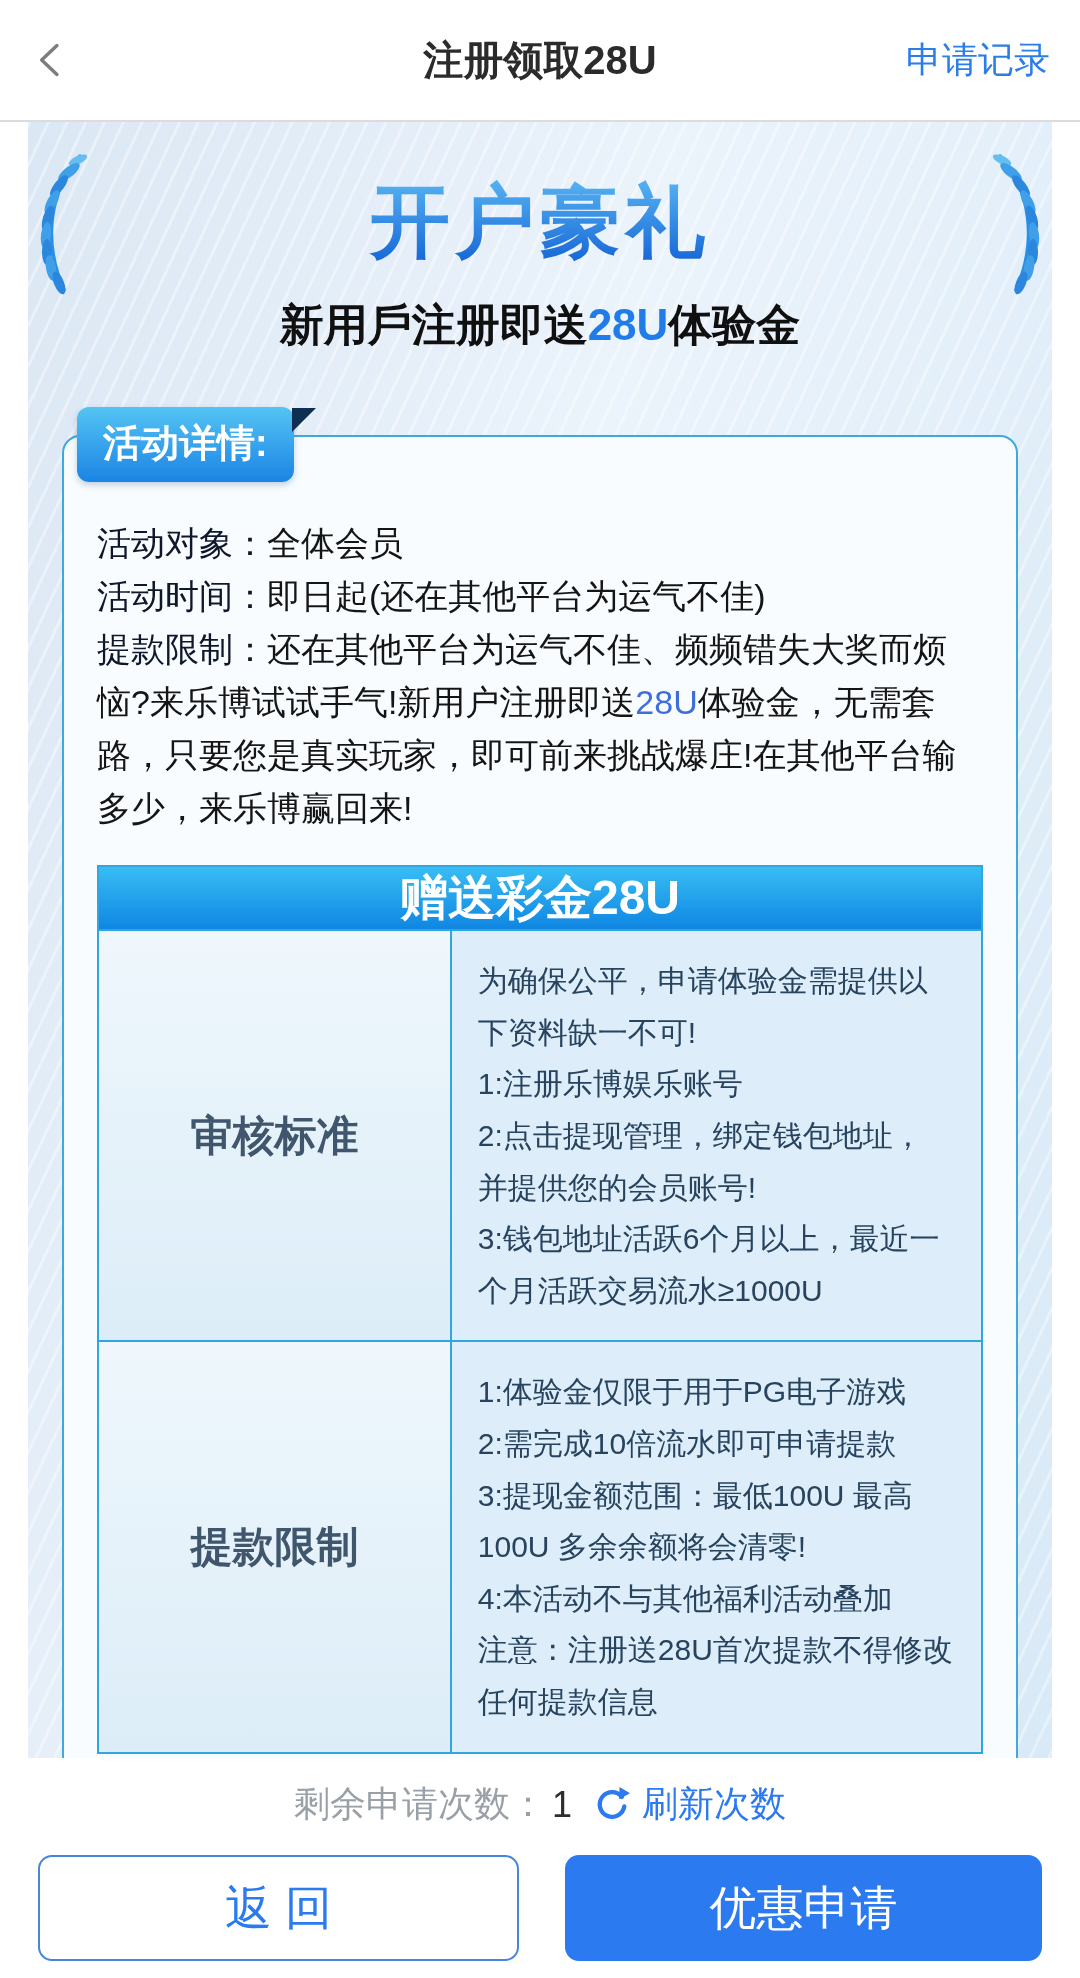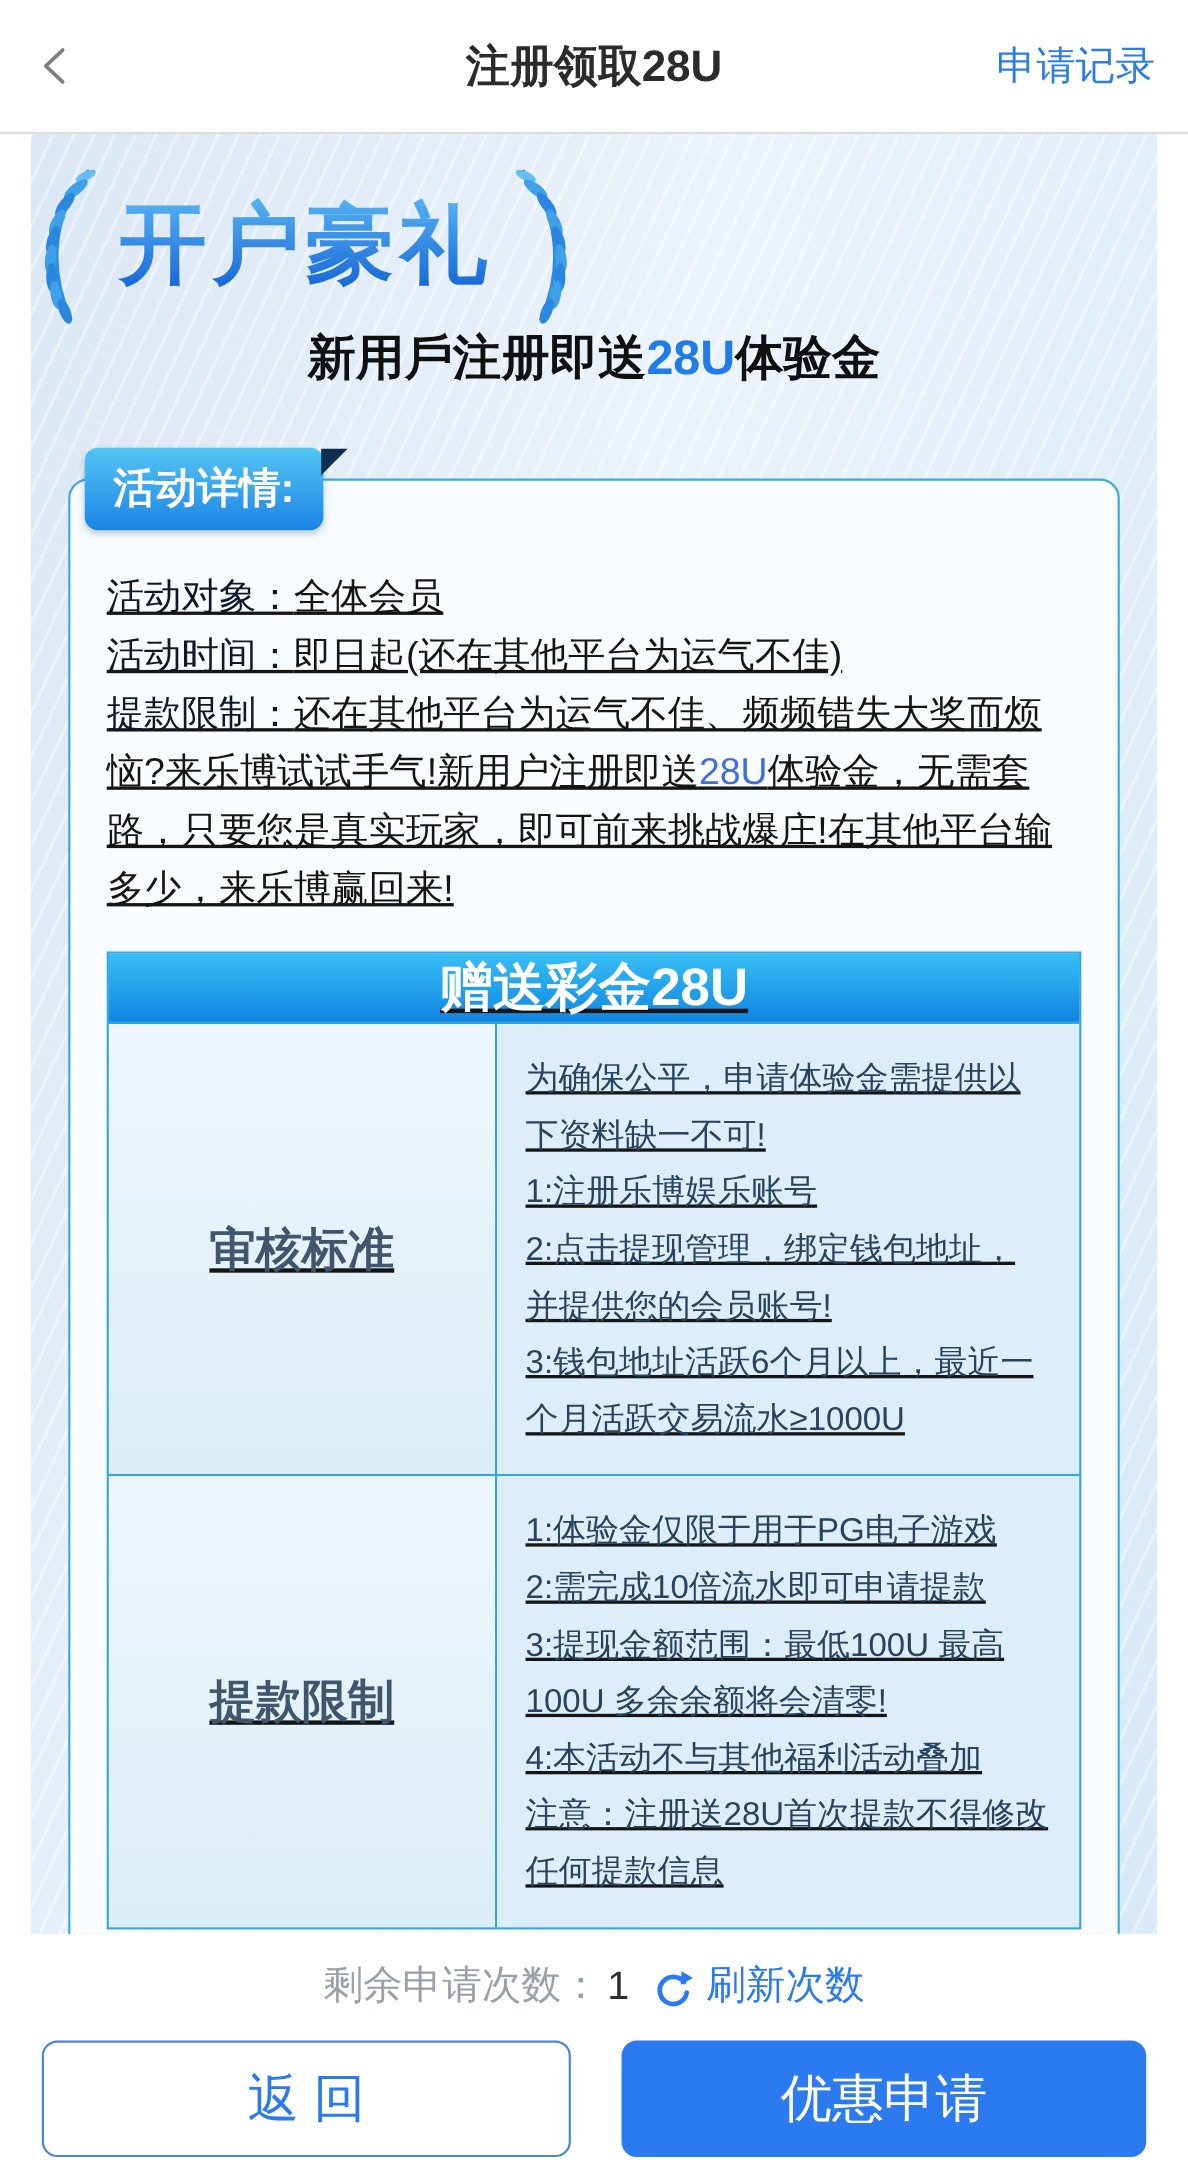--- a/index.html
+++ b/index.html
@@ -25,21 +25,21 @@
     text-decoration:none; cursor:pointer;
   }
   
   .content {
     margin:0 28px; height:1636px; overflow:hidden; position:relative;
     background:
       repeating-linear-gradient(115deg, rgba(255,255,255,.38) 0 3px, rgba(255,255,255,0) 3px 17px),
       linear-gradient(105deg,#dbe7f4 0%, #ebf3fb 45%, #d8e9f7 100%);
   }
   .banner { padding-top:26px; text-align:center; }
-  .banner-row { display:flex; justify-content:flex-start; align-items:center; gap:10px; }
+  .banner-row { display:flex; justify-content:space-between; align-items:center; gap:10px; }
   .banner-title {
     font-size:80px; font-weight:700; letter-spacing:5px; color:#2383e8;
     line-height:1.2; padding:0 6px;
   }
   @supports (-webkit-background-clip: text) {
     .banner-title {
       background:linear-gradient(180deg,#5ab7f4 0%,#1160d4 100%);
       -webkit-background-clip:text; -webkit-text-fill-color:transparent;
     }
   }
@@ -78,28 +78,28 @@
   .gift-label {
     width:40%; display:flex; align-items:center; justify-content:center;
     font-size:42px; font-weight:700; color:#3f566d;
     background:linear-gradient(180deg,#eff7fc 0%,#dcedf8 100%);
     border-right:2px solid #2fa6de;
   }
   .gift-text {
     width:60%; padding:24px 26px; font-size:30px; line-height:1.72;
     color:#27435e; background:#ddeefa;
   }
-  .panel.details { padding-bottom:44px;text-decoration:underline; }
+  .panel.details { padding-bottom:44px; }
   
   .footer { height:220px; background:#ffffff; padding-top:22px; }
   .remaining { display:flex; justify-content:center; align-items:center; font-size:36px; }
   .rem-label { color:#9aa0a8; }
   .rem-value { color:#2e2e2e; margin:0 20px 0 6px; }
   .refresh-btn {
-    display:flex; align-items:flex-end; gap:12px; background:none; border:none;
+    display:flex; align-items:center; gap:12px; background:none; border:none;
     color:#2b7af0; font-size:36px; cursor:pointer;
     font-family:"Liberation Sans","DejaVu Sans",sans-serif;
   }
   .actions { display:flex; gap:46px; padding:0 38px; margin-top:26px; }
   .btn {
     flex:1; height:106px; border-radius:14px; font-size:47px; cursor:pointer;
     font-family:"Liberation Sans","DejaVu Sans",sans-serif;
   }
   .btn-return { background:#ffffff; border:2px solid #4a86d8; color:#2b7af0; }
   .btn-apply { background:#2b7af0; border:none; color:#ffffff; }

